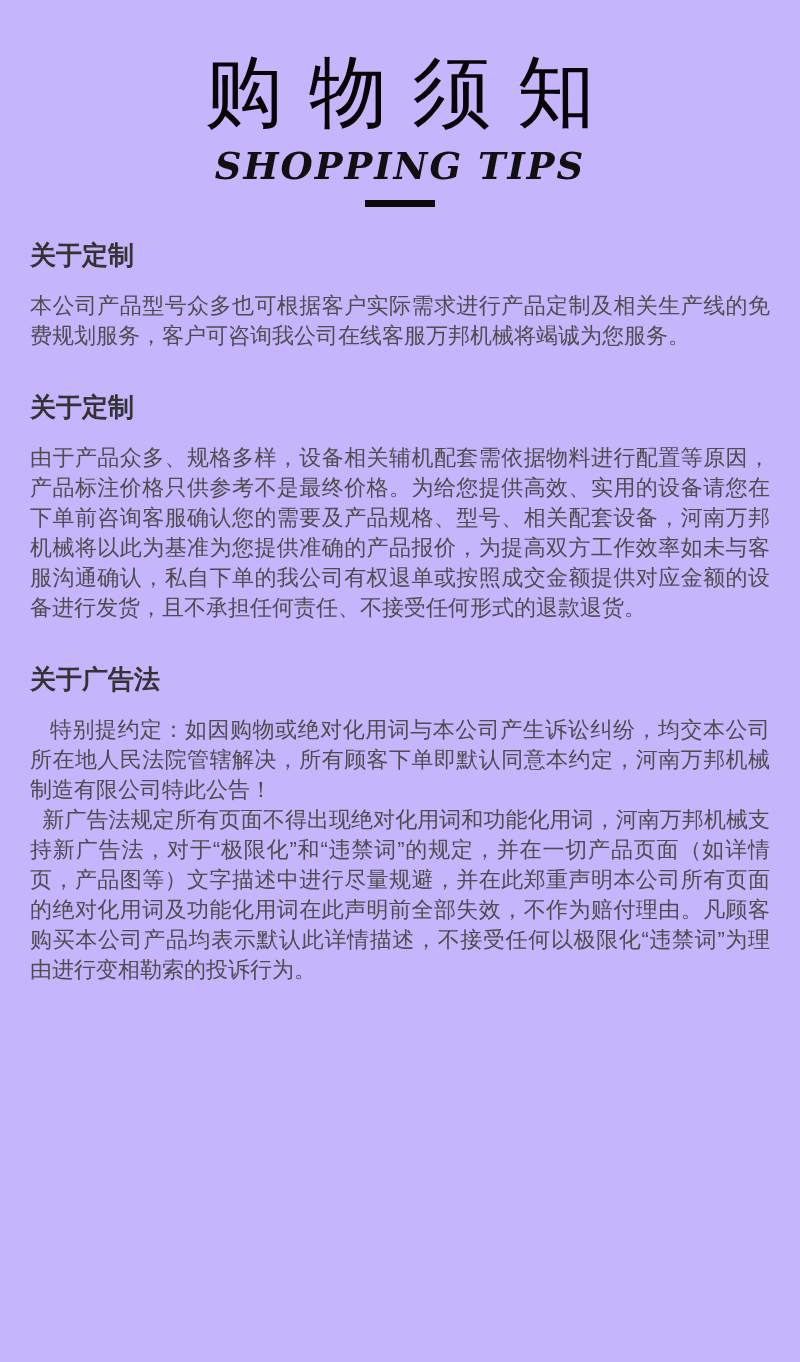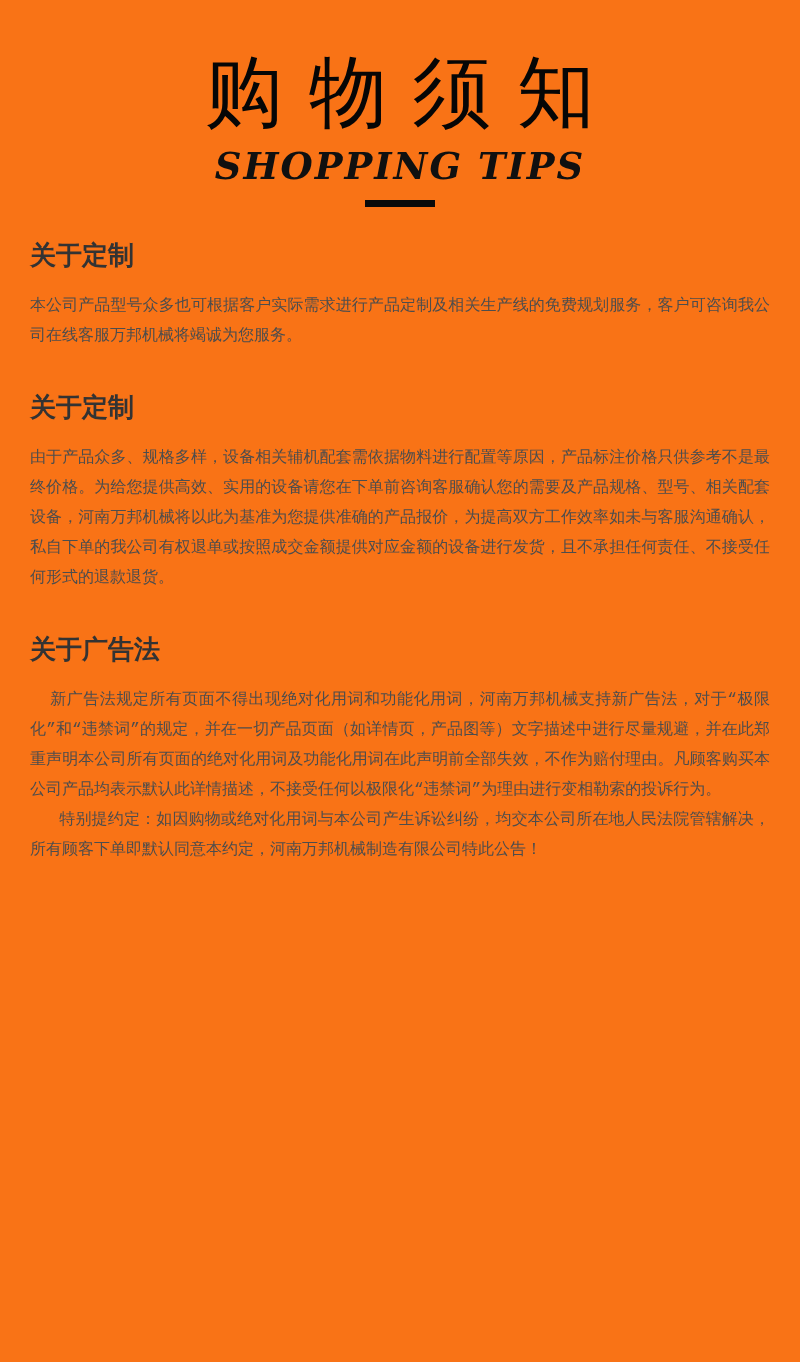--- a/index.html
+++ b/index.html
@@ -5,21 +5,21 @@
   html, body {
     margin: 0;
     padding: 0;
     background: #ffffff;
   }
   .page {
     position: relative;
     width: 800px;
     height: 1362px;
     margin: 0 auto;
-    background: #f97316;
+    background: #c4b5fd;
     overflow: hidden;
     font-family: "Liberation Sans", sans-serif;
   }
   .title-block {
     padding-top: 50px;
     text-align: center;
   }
   .main-title {
     margin: 0;
     font-family: "DejaVu Serif", "Liberation Serif", serif;
@@ -55,26 +55,25 @@
     font-size: 26px;
     line-height: 32px;
     font-weight: 700;
     color: #333333;
   }
   .section-heading.first {
     margin-top: 32px;
   }
   .section-body {
     margin: 20px 0 0 0;
-    font-size: 16px;
+    font-size: 22px;
     line-height: 30px;
     color: #4d4d4d;
     text-align: justify;
     white-space: pre-wrap;
-    font-family: Liberation Mono, monospace;
   }
   .section-body + .section-body {
     margin-top: 0;
   }
 </style>
 </head>
 <body>
 
 <div class="page">
 
@@ -87,18 +86,18 @@
   <div class="content">
 
     <h2 class="section-heading first">关于定制</h2>
     <p class="section-body">本公司产品型号众多也可根据客户实际需求进行产品定制及相关生产线的免费规划服务，客户可咨询我公司在线客服万邦机械将竭诚为您服务。</p>
 
     <h2 class="section-heading">关于定制</h2>
     <p class="section-body">由于产品众多、规格多样，设备相关辅机配套需依据物料进行配置等原因，产品标注价格只供参考不是最终价格。为给您提供高效、实用的设备请您在下单前咨询客服确认您的需要及产品规格、型号、相关配套设备，河南万邦机械将以此为基准为您提供准确的产品报价，为提高双方工作效率如未与客服沟通确认，私自下单的我公司有权退单或按照成交金额提供对应金额的设备进行发货，且不承担任何责任、不接受任何形式的退款退货。</p>
 
 
     <h2 class="section-heading">关于广告法</h2>
+    <p class="section-body">   特别提约定：如因购物或绝对化用词与本公司产生诉讼纠纷，均交本公司所在地人民法院管辖解决，所有顾客下单即默认同意本约定，河南万邦机械制造有限公司特此公告！</p>
     <p class="section-body">  新广告法规定所有页面不得出现绝对化用词和功能化用词，河南万邦机械支持新广告法，对于“极限化”和“违禁词”的规定，并在一切产品页面（如详情页，产品图等）文字描述中进行尽量规避，并在此郑重声明本公司所有页面的绝对化用词及功能化用词在此声明前全部失效，不作为赔付理由。凡顾客购买本公司产品均表示默认此详情描述，不接受任何以极限化“违禁词”为理由进行变相勒索的投诉行为。</p>
-    <p class="section-body">   特别提约定：如因购物或绝对化用词与本公司产生诉讼纠纷，均交本公司所在地人民法院管辖解决，所有顾客下单即默认同意本约定，河南万邦机械制造有限公司特此公告！</p>
 
   </div>
 
 </div>
 
 </body></html>

